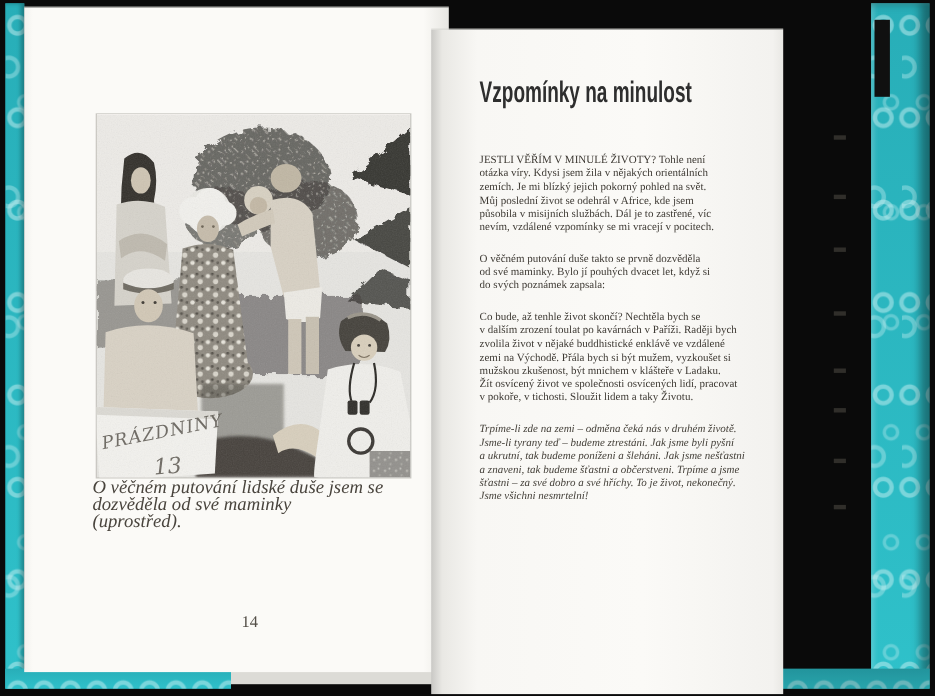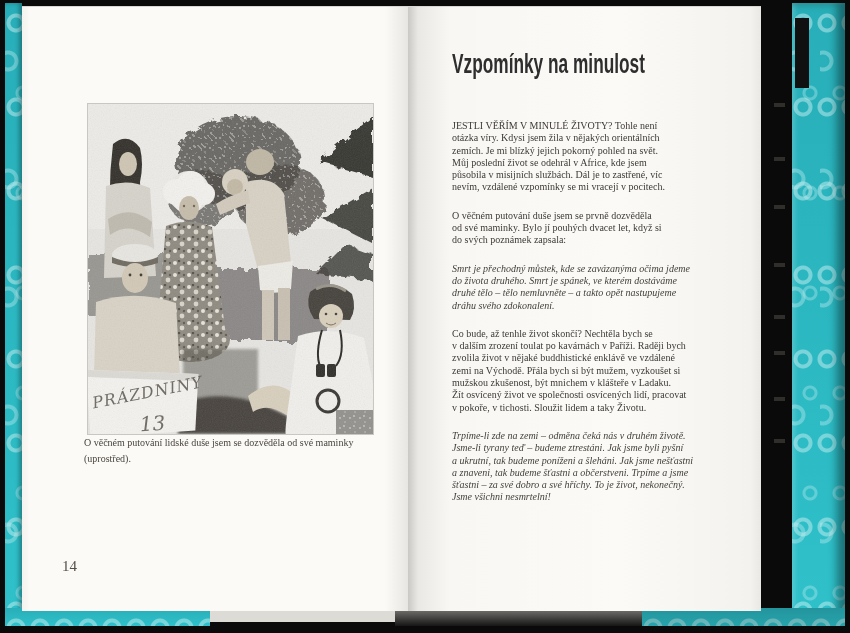--- a/index.html
+++ b/index.html
@@ -23,46 +23,46 @@
   .strip-b{left:210px;top:610px;height:12px;width:185px;background:#dcdbd6;position:absolute;}
   .strip-c{left:395px;top:611px;height:15px;width:247px;position:absolute;
            background:linear-gradient(180deg,#6b6a67,#161616);}
   .strip-d{left:642px;width:203px;filter:brightness(.85);}
 
   
   .page{position:absolute;top:6px;height:604px;}
   .page-left{left:22px;width:386px;
     background:linear-gradient(90deg,#f3f2ee 0,#fbfaf7 8px,#fbfaf7 94%,#e7e6e2 100%);
     border-top:1px solid #d8d7d3;}
-  .page-right{left:408px;width:353px;
+  .page-right{left:392px;width:320px;
     background:linear-gradient(90deg,#c9c8c5 0,#e9e8e4 10px,#f8f7f4 42px,#fbfaf7 60%,#f3f2ef 97%,#e9e8e4 100%);
-    border-top:1px solid #d8d7d3;}
+    border-top:1px solid #d8d7d3;margin-top:20px;}
 
   
   .rp-inner{padding:42px 30px 0 44px;}
   .chapter-title{margin:0 0 40px 0;font-family:"Liberation Sans",sans-serif;font-weight:700;
     font-size:27px;color:#2e2e2e;transform:scaleX(.64);transform-origin:left center;
     white-space:nowrap;letter-spacing:0;}
   .para{margin:0 0 16px 0;font-size:10px;line-height:12.3px;color:#3e3a34;
     white-space:pre-line;width:328px;}
   .para.quote{font-style:italic;color:#45413a;}
-  .pagenum{position:absolute;left:44px;width:330px;text-align:left;top:550px;
+  .pagenum{position:absolute;left:44px;width:330px;text-align:center;top:550px;
     font-size:15px;color:#534e47;}
   .page-left .pagenum{left:40px;width:330px;top:551px;}
 
   
   .bleed{position:absolute;width:11px;height:4px;background:rgba(128,122,110,.33);
     filter:blur(.6px);left:366px;}
 
   
   .photo{position:absolute;left:66px;top:97px;width:285px;height:330px;margin:0;
     box-shadow:0 0 0 1px #c9c7c2;}
   .photo svg{display:block;width:285px;height:330px;}
   .caption{position:absolute;left:62px;top:428px;width:312px;margin:0;
-    font-size:10px;line-height:15.5px;color:#49443d;white-space:pre-line;}
+    font-style:italic;font-size:17px;line-height:15.5px;color:#49443d;white-space:pre-line;}
 </style>
 </head>
 <body>
 
 <div class="scene">
 
   <div class="cover cover-left"></div>
   <div class="cover cover-right"></div>
   <div class="cover-black-tab"></div>
   <div class="cover edge-strip strip-a"></div>
@@ -202,27 +202,23 @@
 
   <div class="page page-right">
     <div class="rp-inner">
       <h1 class="chapter-title">Vzpomínky na minulost</h1>
       <p class="para">JESTLI VĚŘÍM V MINULÉ ŽIVOTY? Tohle není
 otázka víry. Kdysi jsem žila v nějakých orientálních
 zemích. Je mi blízký jejich pokorný pohled na svět.
 Můj poslední život se odehrál v Africe, kde jsem
 působila v misijních službách. Dál je to zastřené, víc
 nevím, vzdálené vzpomínky se mi vracejí v pocitech.</p>
-      <p class="para">O věčném putování duše jsem se prvně dozvěděla
+      <p class="para">O věčném putování duše takto se prvně dozvěděla
 od své maminky. Bylo jí pouhých dvacet let, když si
 do svých poznámek zapsala:</p>
-      <p class="para quote">Smrt je přechodný můstek, kde se zavázanýma očima jdeme
-do života druhého. Smrt je spánek, ve kterém dostáváme
-druhé tělo – tělo nemluvněte – a takto opět nastupujeme
-dráhu svého zdokonalení.</p>
       <p class="para">Co bude, až tenhle život skončí? Nechtěla bych se
 v dalším zrození toulat po kavárnách v Paříži. Raději bych
 zvolila život v nějaké buddhistické enklávě ve vzdálené
 zemi na Východě. Přála bych si být mužem, vyzkoušet si
 mužskou zkušenost, být mnichem v klášteře v Ladaku.
 Žít osvícený život ve společnosti osvícených lidí, pracovat
 v pokoře, v tichosti. Sloužit lidem a taky Životu.</p>
       <p class="para quote">Trpíme-li zde na zemi – odměna čeká nás v druhém životě.
 Jsme-li tyrany teď – budeme ztrestáni. Jak jsme byli pyšní
 a ukrutní, tak budeme poníženi a šleháni. Jak jsme nešťastni

